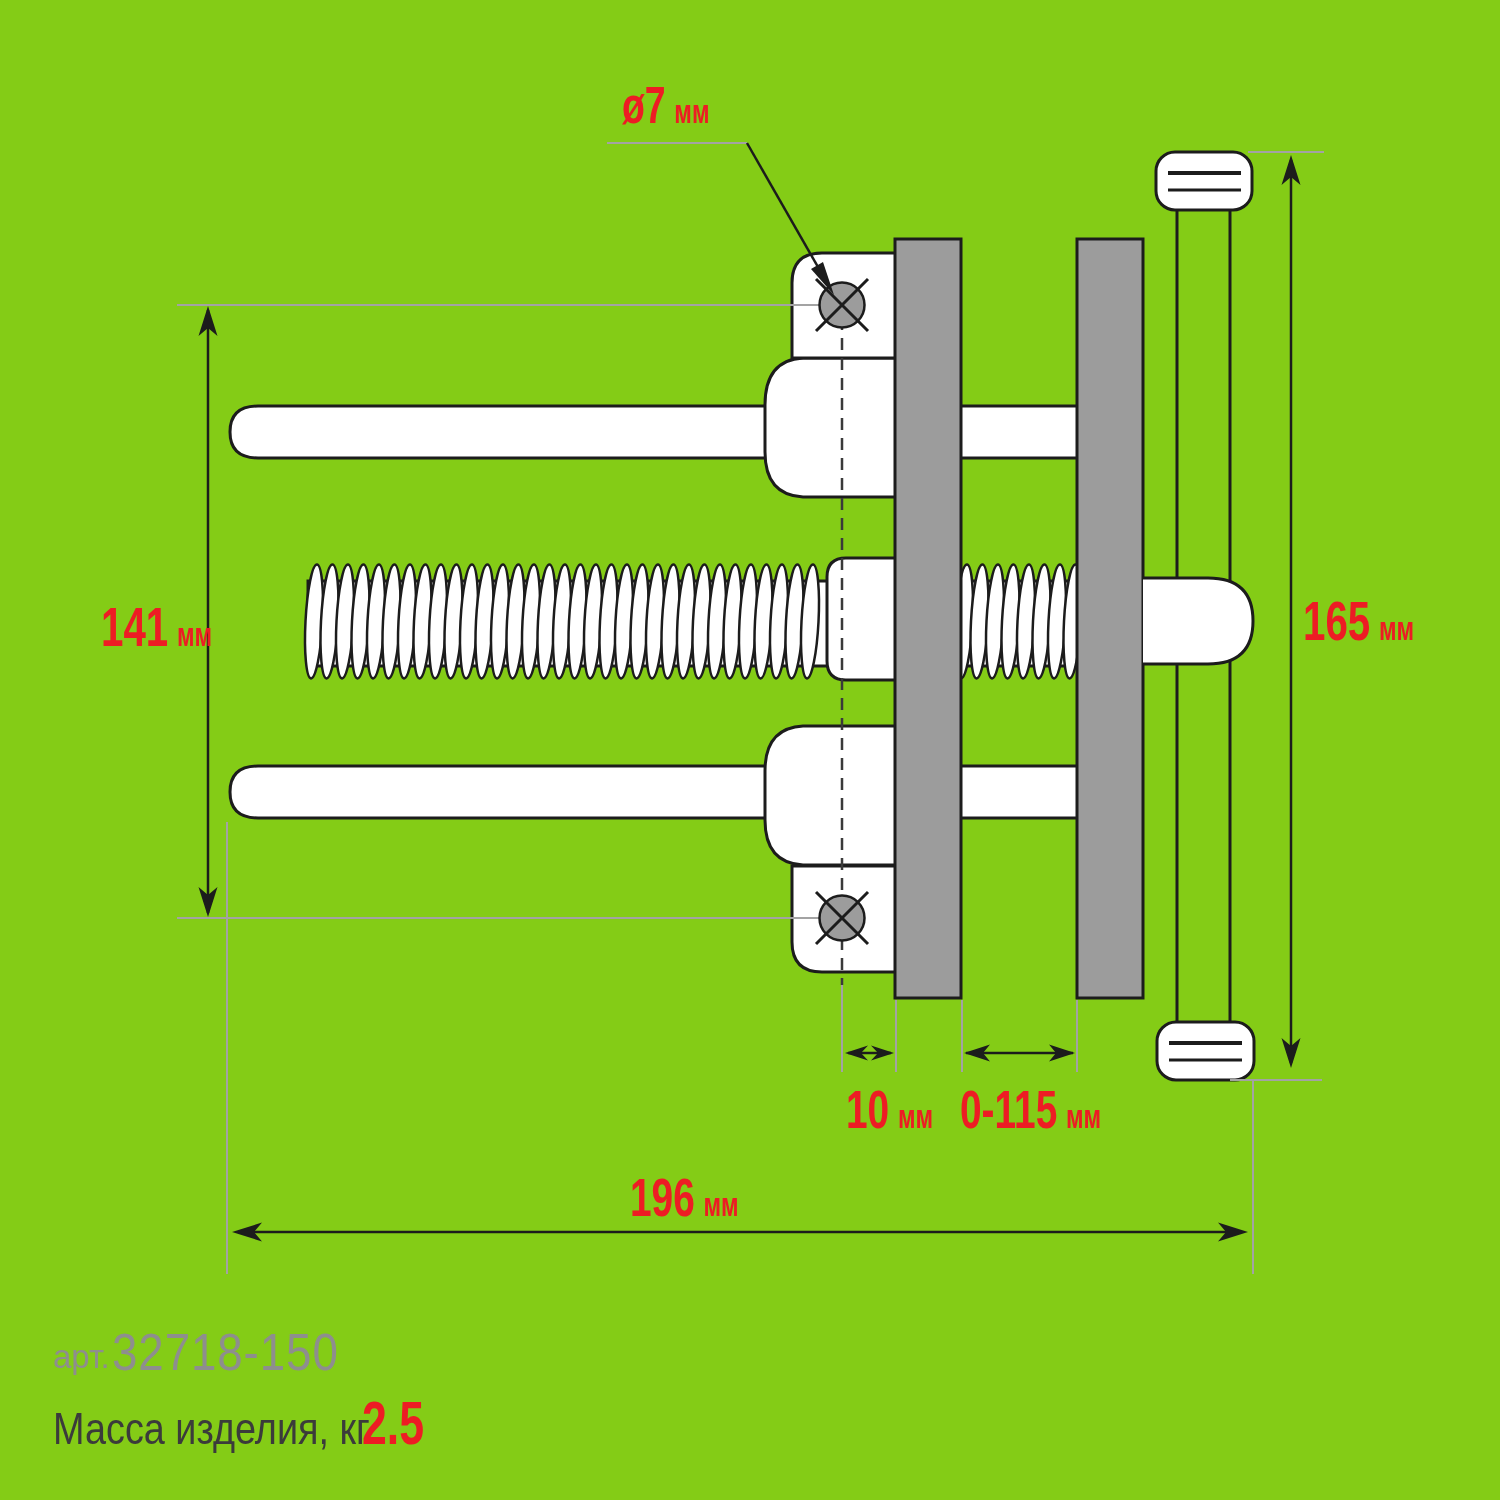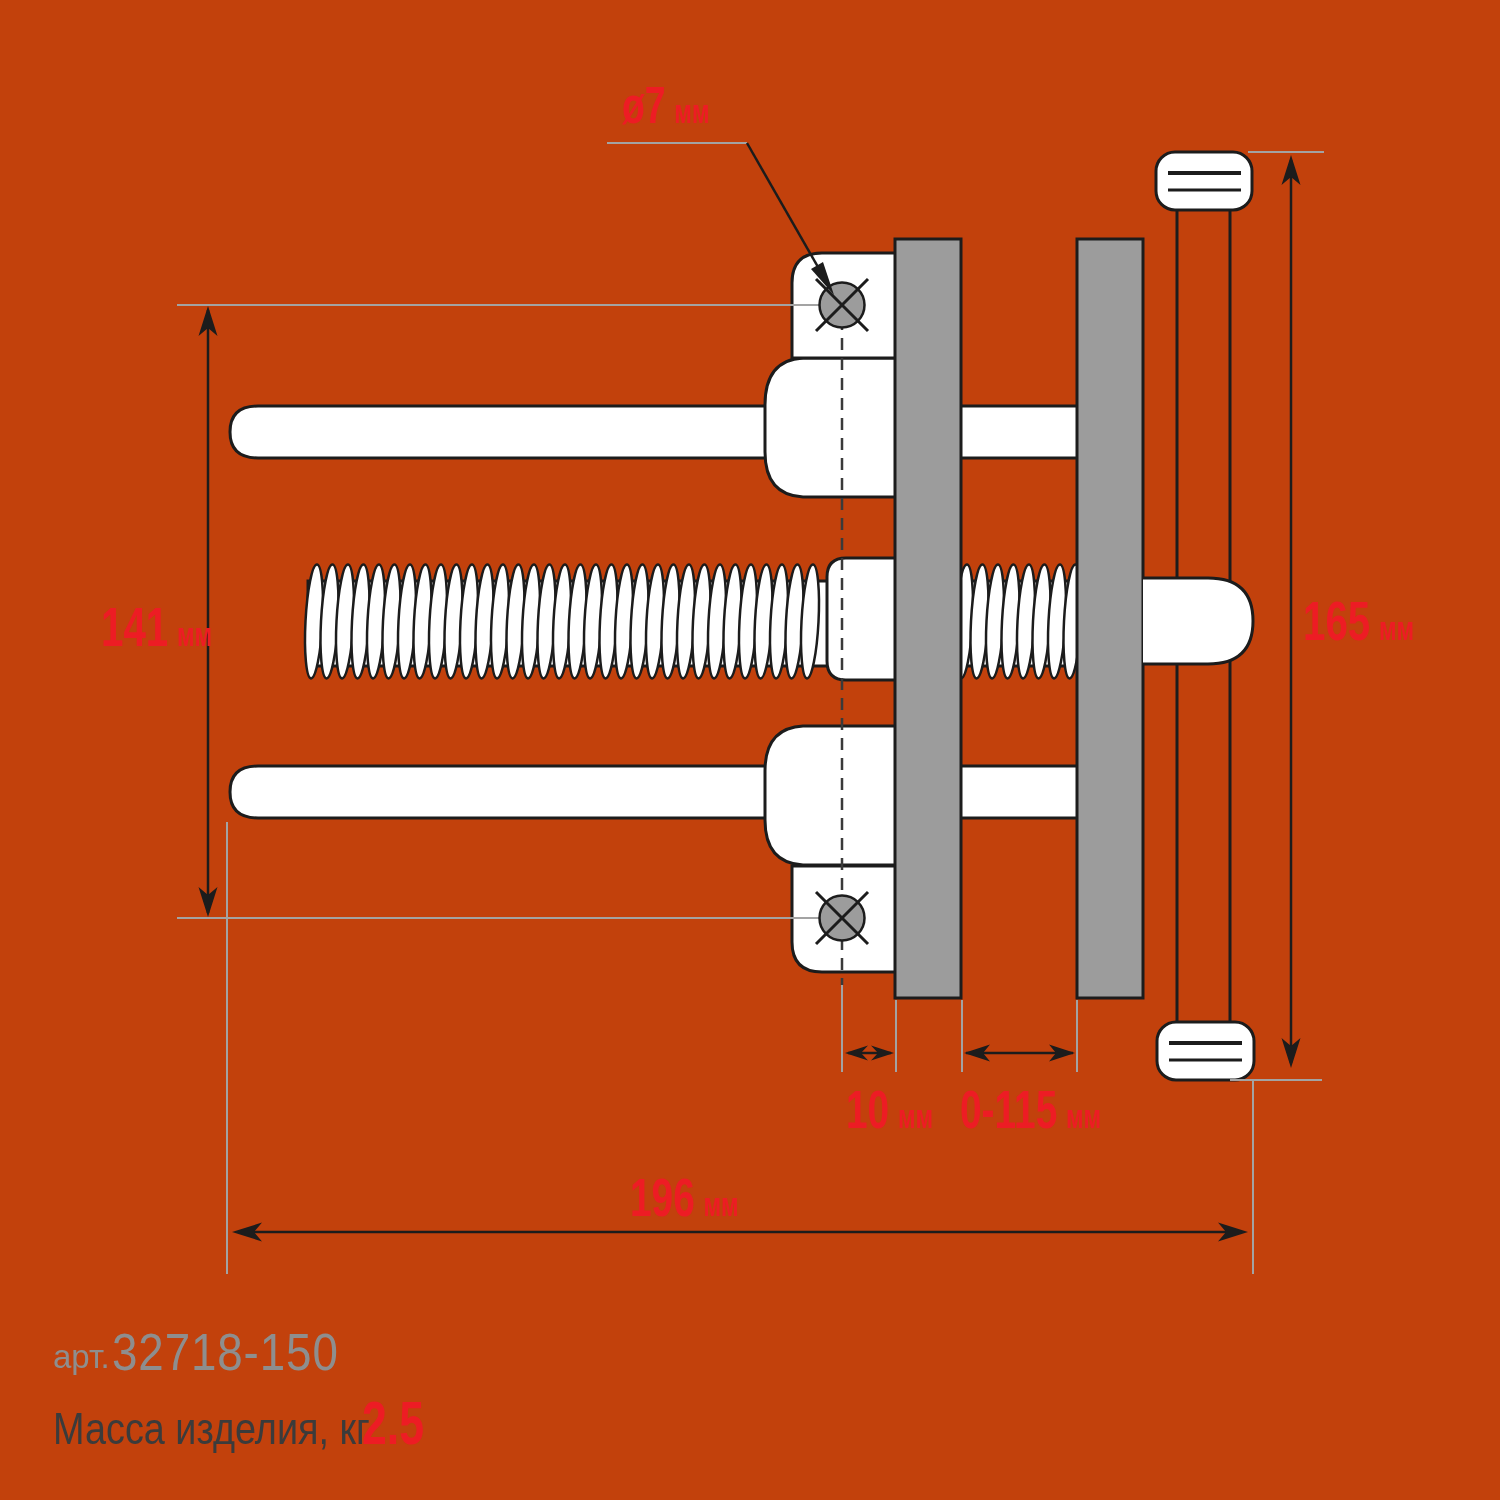--- a/index.html
+++ b/index.html
@@ -1,16 +1,16 @@
 <!DOCTYPE html>
 <html><head>
 <meta charset="utf-8">
 <style>
   html,body{margin:0;padding:0;background:#fff;}
-  .canvas{position:relative;width:1500px;height:1500px;background:#c2410c;overflow:hidden;}
+  .canvas{position:relative;width:1500px;height:1500px;background:#84cc16;overflow:hidden;}
   svg{position:absolute;left:0;top:0;}
   text{font-family:"Liberation Sans", sans-serif;}
   .dimtext{fill:#ed1c24;font-weight:bold;}
   .dimunit{font-weight:bold;}
   .graytxt{fill:#8e8e8e;}
   .darktxt{fill:#3b3b3b;}
   .redbig{fill:#ed1c24;font-weight:bold;}
 </style>
 </head>
 <body>

